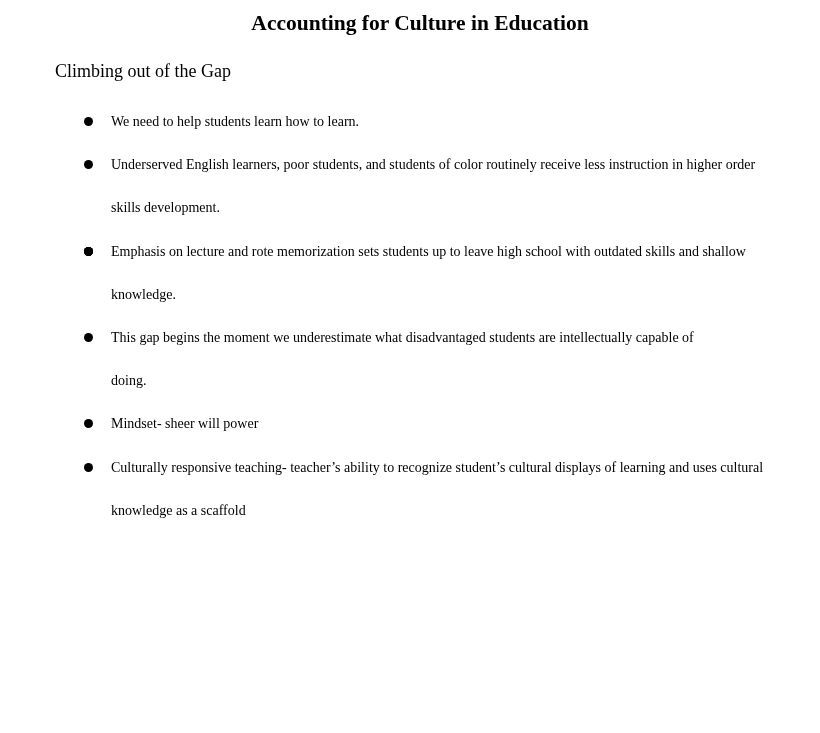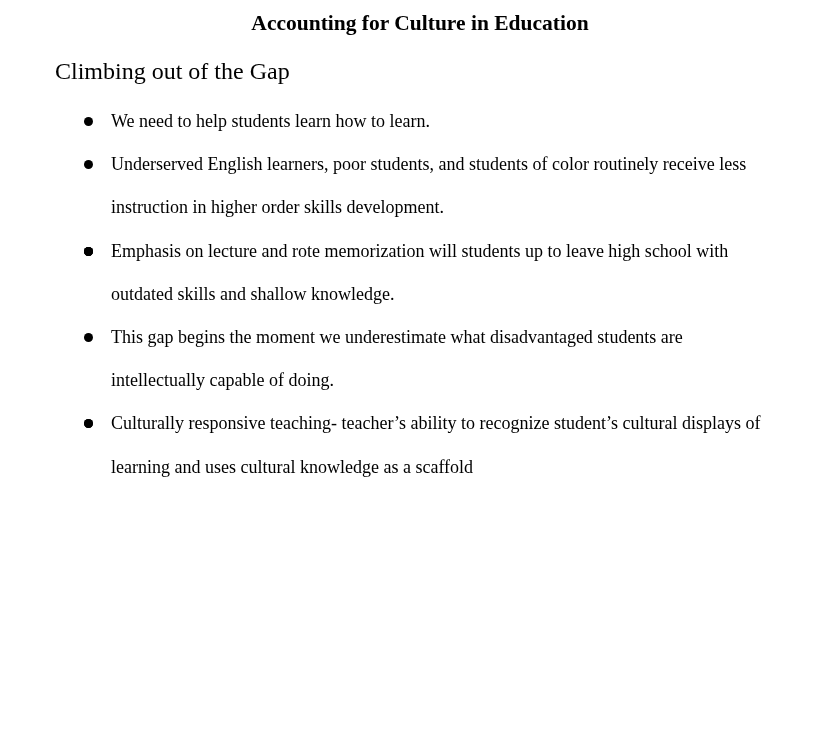--- a/index.html
+++ b/index.html
@@ -23,38 +23,38 @@
       text-align: center;
       font-size: 21.5px;
       font-weight: bold;
       line-height: 30px;
       margin: 0;
     }
     .subtitle {
       position: absolute;
       top: 58px;
       left: 55px;
-      font-size: 24px;
+      font-size: 18px;
       line-height: 26px;
       margin: 0;
     }
     .bullet-list {
       position: absolute;
       top: 100px;
       left: 0;
       margin: 0;
       padding: 0;
       list-style: none;
       width: 820px;
     }
     .bullet-item {
       position: relative;
       padding-left: 111px;
       padding-right: 20px;
-      font-size: 18px;
+      font-size: 14px;
       line-height: 43.2px;
       margin: 0;
       white-space: normal;
     }
     .bullet-dot {
       position: absolute;
       left: 84px;
       top: 17px;
       width: 9px;
       height: 9px;
@@ -83,26 +83,27 @@
     <span class="bullet-text" style="width:670px">Underserved English learners, poor students, and students of color routinely receive less instruction in higher order skills development.</span>
   </li>
   <li class="bullet-item">
     <span class="bullet-dot"></span>
   </li>
   <li class="bullet-item">
     <span class="bullet-dot"></span>
   </li>
   <li class="bullet-item">
     <span class="bullet-dot"></span>
-    <span class="bullet-text" style="width:650px">Emphasis on lecture and rote memorization will students up to leave high school with outdated skills and shallow knowledge.</span>
+    <span class="bullet-text" style="width:650px">Emphasis on lecture and rote memorization sets students up to leave high school with outdated skills and shallow knowledge.</span>
   </li>
   <li class="bullet-item">
     <span class="bullet-dot"></span>
     <span class="bullet-text" style="width:610px">This gap begins the moment we underestimate what disadvantaged students are intellectually capable of doing.</span>
   </li>
   <li class="bullet-item">
     <span class="bullet-dot"></span>
+    <span class="bullet-text">Mindset- sheer will power</span>
   </li>
   <li class="bullet-item">
     <span class="bullet-dot"></span>
     <span class="bullet-text" style="width:665px">Culturally responsive teaching- teacher’s ability to recognize student’s cultural displays of learning and uses cultural knowledge as a scaffold</span>
   </li>
 </ul>
 
 </body></html>

